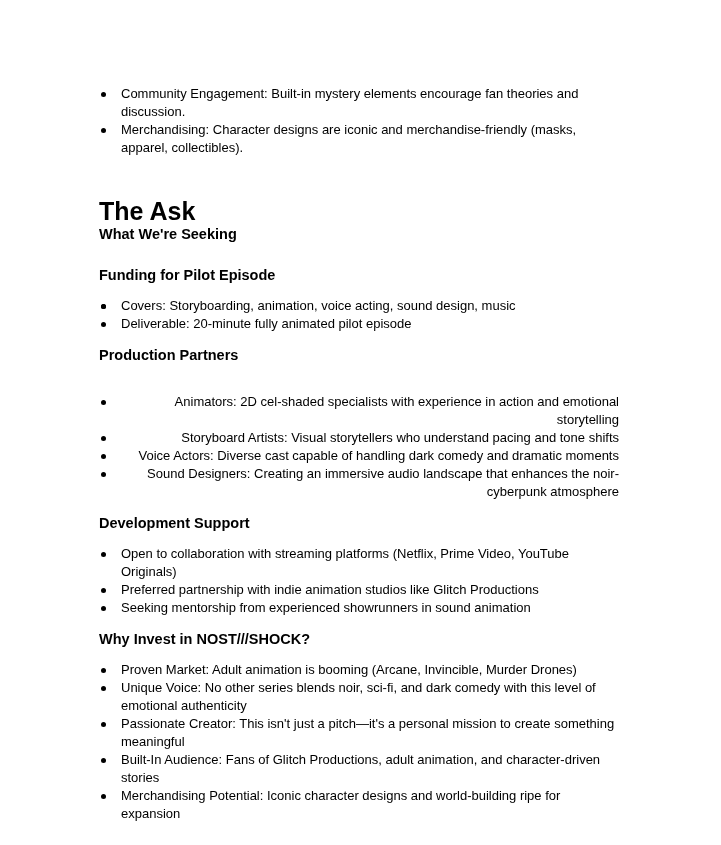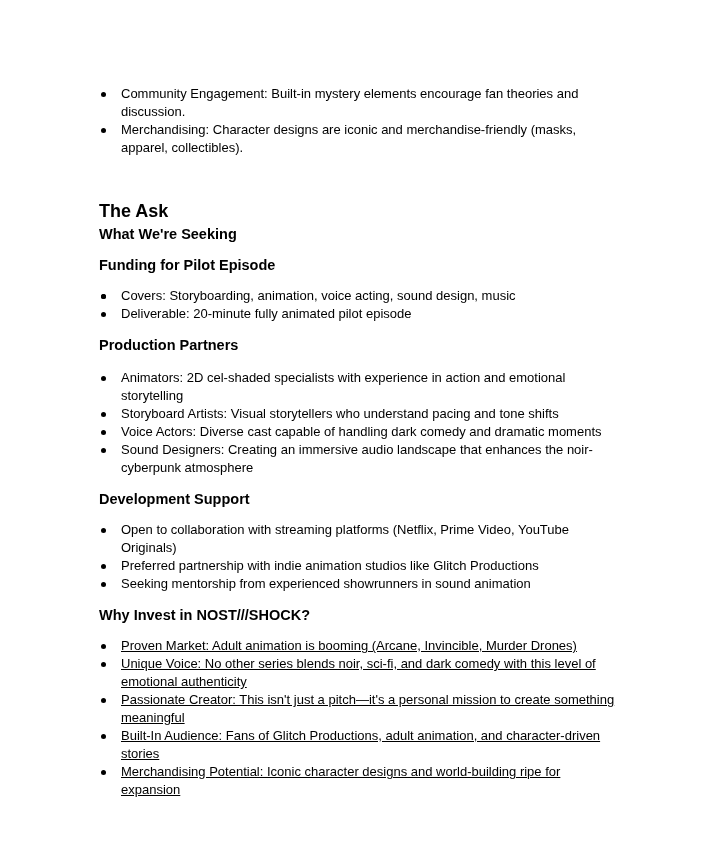--- a/index.html
+++ b/index.html
@@ -36,21 +36,21 @@
     ul.bullets li .dot {
       position: absolute;
       left: 2px;
       top: 7px;
       width: 5px;
       height: 5px;
       border-radius: 50%;
       background: #000;
     }
     h1.section-title {
-      font-size: 18px;
+      font-size: 25px;
       font-weight: bold;
       margin: 0;
       line-height: 24px;
     }
     h3.sub {
       font-size: 14.5px;
       font-weight: bold;
       margin: 0;
       line-height: 18px;
     }
@@ -62,44 +62,44 @@
 
   <ul class="bullets">
     <li><span class="dot"></span><span>Community Engagement: Built-in mystery elements encourage fan theories and discussion.</span></li>
     <li><span class="dot"></span><span>Merchandising: Character designs are iconic and merchandise-friendly (masks, apparel, collectibles).</span></li>
   </ul>
 
   <h1 class="section-title" style="margin-top:42px;">The Ask</h1>
 
   <h3 class="sub" style="margin-top:2px;">What We're Seeking</h3>
 
-  <h3 class="sub" style="margin-top:13px;">Funding for Pilot Episode</h3>
+  <h3 class="sub" style="margin-top:23px;">Funding for Pilot Episode</h3>
   <ul class="bullets" style="margin-top:13px;">
     <li><span class="dot"></span></li>
     <li><span class="dot"></span><span>Covers: Storyboarding, animation, voice acting, sound design, music</span></li>
     <li><span class="dot"></span><span>Deliverable: 20-minute fully animated pilot episode</span></li>
   </ul>
 
   <h3 class="sub" style="margin-top:13px;">Production Partners</h3>
-  <ul class="bullets" style="margin-top:15px;">
+  <ul class="bullets" style="margin-top:29px;text-align:right;">
     <li><span class="dot"></span><span>Animators: 2D cel-shaded specialists with experience in action and emotional storytelling</span></li>
     <li><span class="dot"></span><span>Storyboard Artists: Visual storytellers who understand pacing and tone shifts</span></li>
     <li><span class="dot"></span><span>Voice Actors: Diverse cast capable of handling dark comedy and dramatic moments</span></li>
     <li><span class="dot"></span><span>Sound Designers: Creating an immersive audio landscape that enhances the noir-cyberpunk atmosphere</span></li>
   </ul>
 
   <h3 class="sub" style="margin-top:13px;">Development Support</h3>
   <ul class="bullets" style="margin-top:13px;">
     <li><span class="dot"></span><span>Open to collaboration with streaming platforms (Netflix, Prime Video, YouTube Originals)</span></li>
     <li><span class="dot"></span><span>Preferred partnership with indie animation studios like Glitch Productions</span></li>
     <li><span class="dot"></span><span>Seeking mentorship from experienced showrunners in sound animation</span></li>
   </ul>
 
   <h3 class="sub" style="margin-top:13px;">Why Invest in NOST///SHOCK?</h3>
-  <ul class="bullets" style="margin-top:13px;text-decoration:underline;">
+  <ul class="bullets" style="margin-top:13px;">
     <li><span class="dot"></span><span>Proven Market: Adult animation is booming (Arcane, Invincible, Murder Drones)</span></li>
     <li><span class="dot"></span><span>Unique Voice: No other series blends noir, sci-fi, and dark comedy with this level of emotional authenticity</span></li>
     <li><span class="dot"></span><span>Passionate Creator: This isn't just a pitch—it's a personal mission to create something meaningful</span></li>
     <li><span class="dot"></span><span>Built-In Audience: Fans of Glitch Productions, adult animation, and character-driven stories</span></li>
     <li><span class="dot"></span><span>Merchandising Potential: Iconic character designs and world-building ripe for expansion</span></li>
   </ul>
 
 </div>
 
 </body></html>

